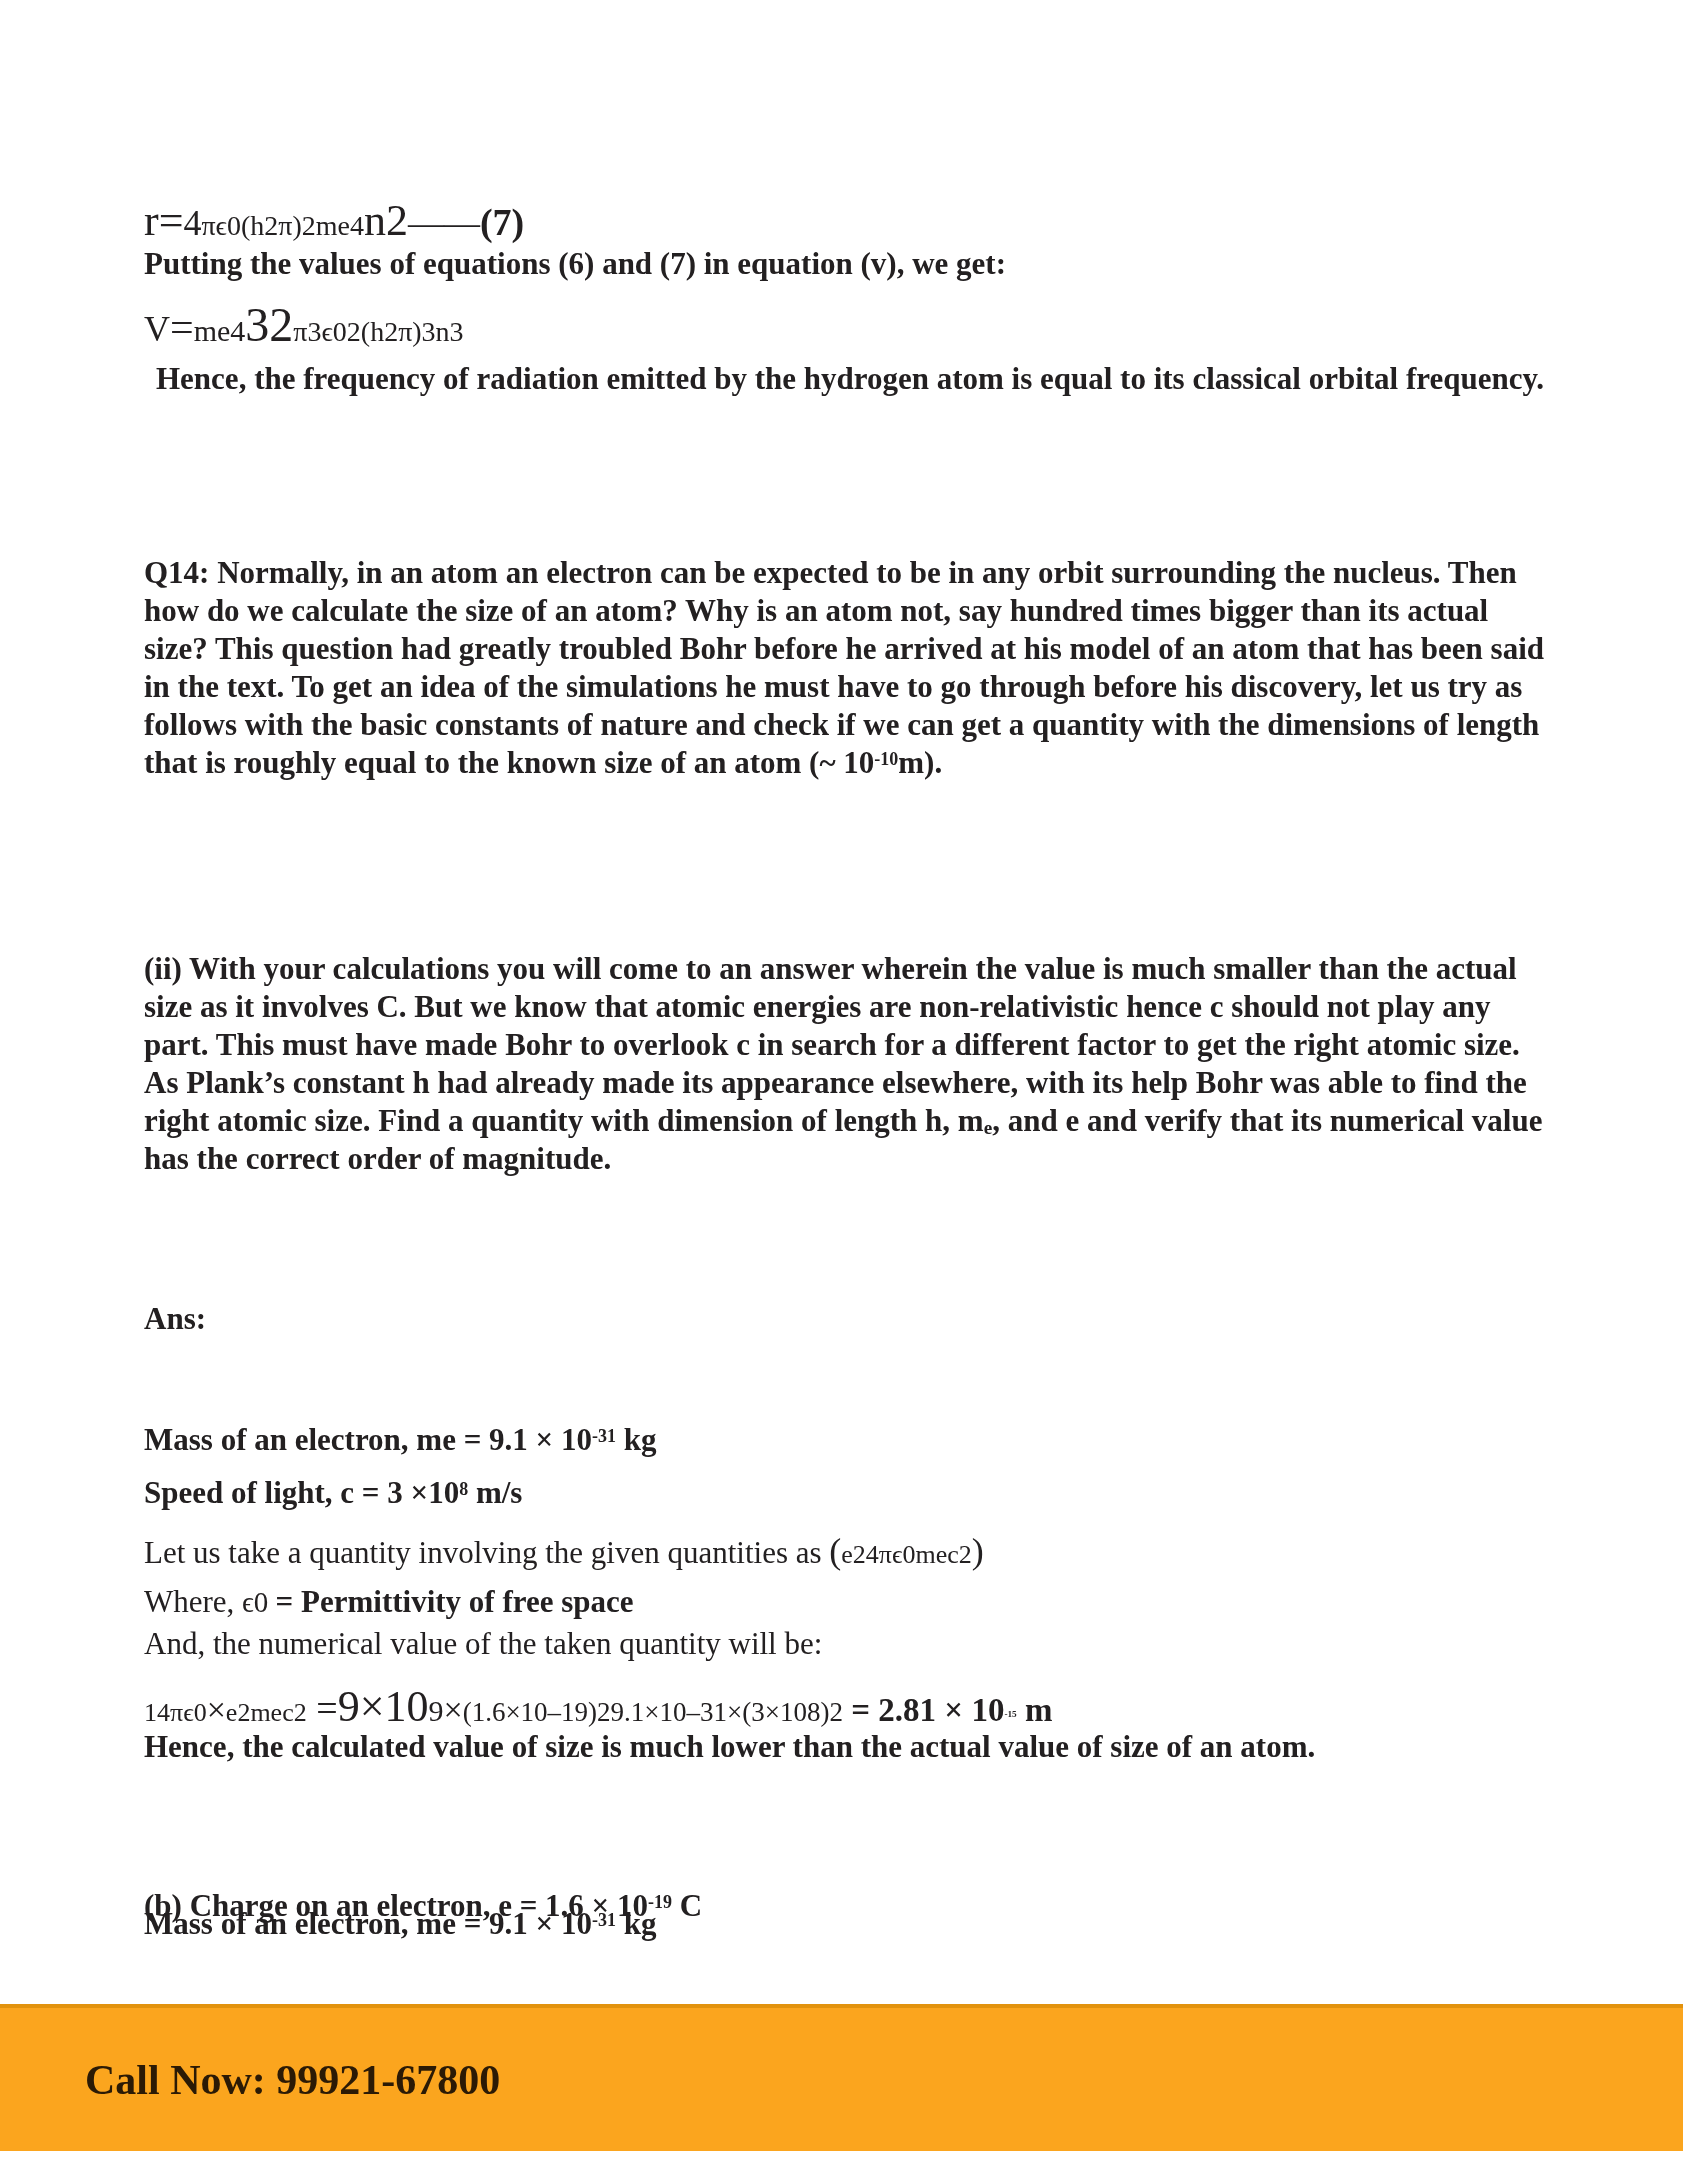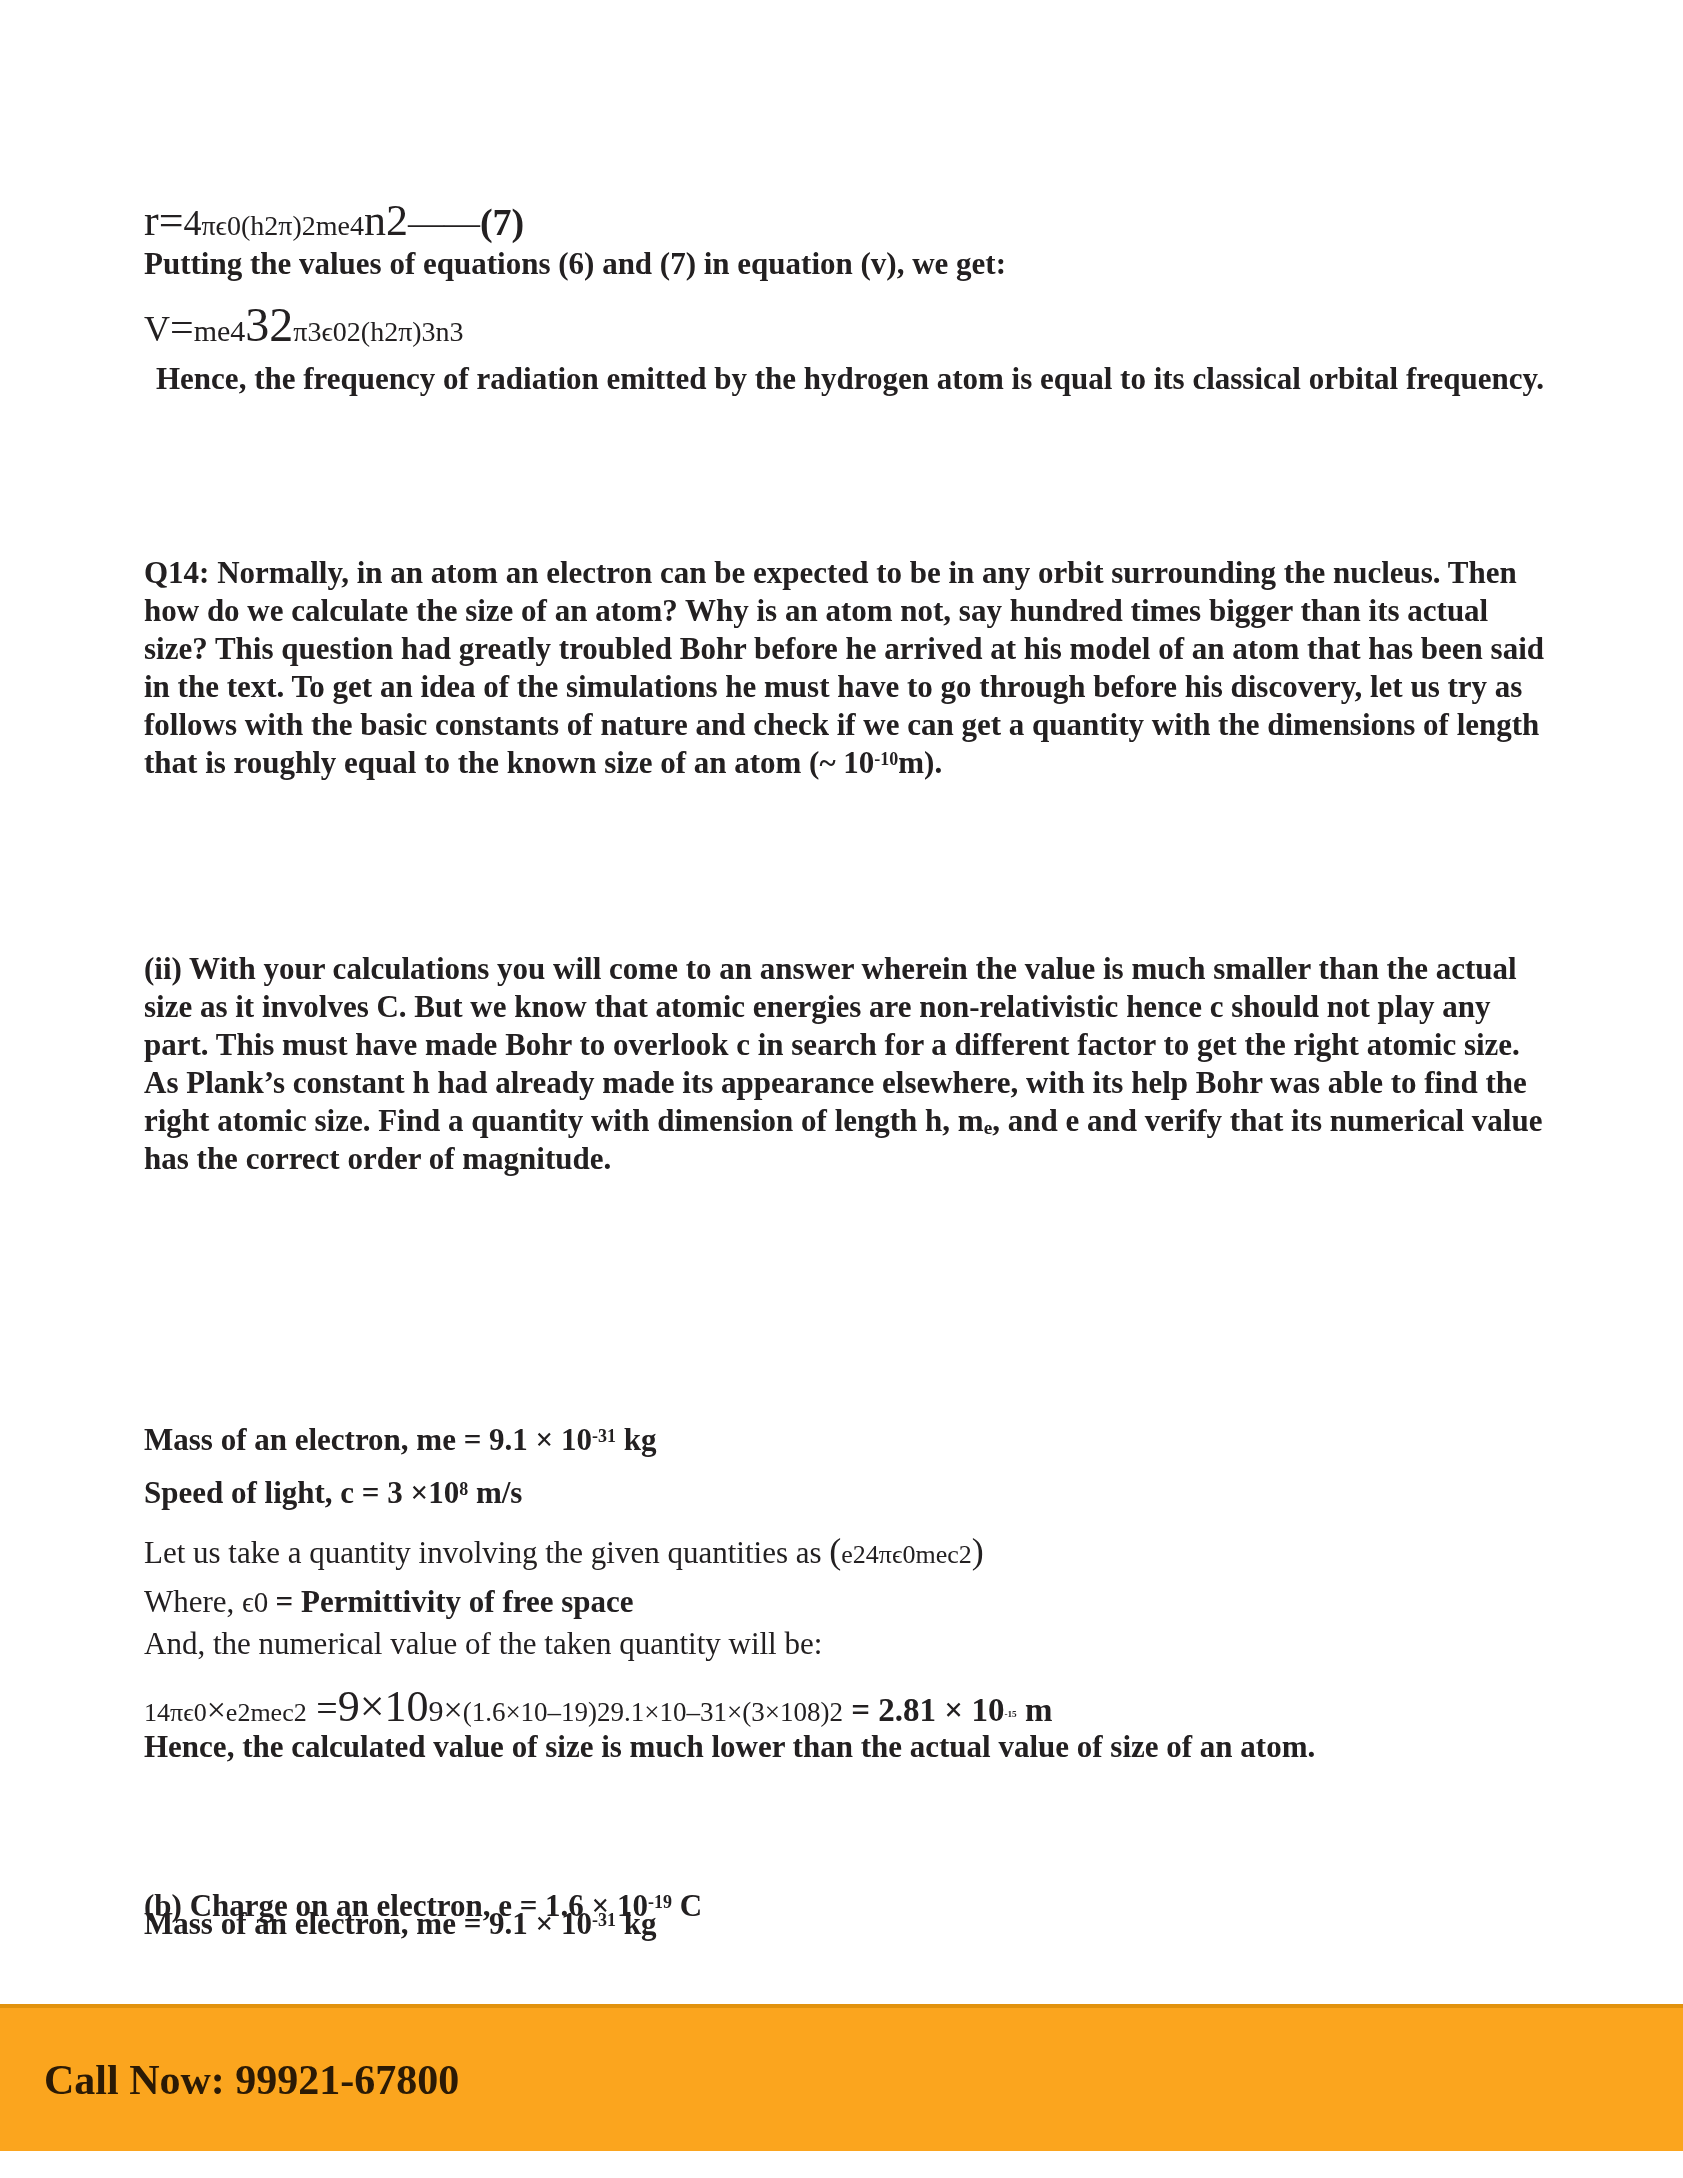--- a/index.html
+++ b/index.html
@@ -23,21 +23,21 @@
   .fs36{font-size:36px}.fs38{font-size:38px}.fs40{font-size:48px}
   .fs42{font-size:42px}.fs44{font-size:44px}
   sup{font-size:0.58em;position:relative;top:-0.45em;vertical-align:baseline;line-height:0;}
   sub{font-size:0.62em;position:relative;top:0.14em;vertical-align:baseline;line-height:0;}
   .footer{
     position:absolute;left:0;top:2004px;width:1683px;height:147px;
     box-sizing:border-box;
     background:var(--accent_orange,#FBA51E);
     border-top:4px solid var(--accent_orange_dark,#E2920D);
     display:flex;align-items:center;justify-content:space-between;
-    padding:0 119px 0 44px;
+    padding:0 119px 0 85px;
     font-weight:700;font-size:42px;
     color:var(--footer_text,#2B1A05);
   }
 </style>
 </head>
 <body>
 
 <div class="page">
 
   <div class="block formula" style="top:196px"><span class="fs44">r</span><span class="fs44">=</span><span class="fs36">4</span><span class="fs28">πϵ0(h2π)2me4</span><span class="fs44">n2</span><span class="fs36">——</span><span class="fs38 bold">(7)</span></div>
@@ -46,20 +46,21 @@
 
   <div class="block formula" style="top:300px"><span class="fs36">V</span><span class="fs42">=</span><span class="fs30">me4</span><span class="fs40">32</span><span class="fs28">π3ϵ02(h2π)3n3</span></div>
 
   <p class="block bp" style="top:348px;margin:12px">Hence, the frequency of radiation emitted by the hydrogen atom is equal to its classical orbital frequency.</p>
 
   <p class="block bp" style="top:554px;margin:0"><span>Q14: Normally, in an atom an electron can be expected to be in any orbit surrounding the nucleus. Then how do we calculate the size of an atom? Why is an atom not, say hundred times bigger than its actual size? This question had greatly troubled Bohr before he arrived at his model of an atom that has been said in the text. To get an idea of the simulations he must have to go through before his discovery, let us try as follows with the basic constants of nature and check if we can get a quantity with the dimensions of length that is roughly equal to the known size of an atom (~ 10</span><sup>-10</sup><span>m).</span></p>
 
 
   <p class="block bp" style="top:950px;margin:0"><span>(ii) With your calculations you will come to an answer wherein the value is much smaller than the actual size as it involves C. But we know that atomic energies are non-relativistic hence c should not play any part. This must have made Bohr to overlook c in search for a different factor to get the right atomic size. As Plank’s constant h had already made its appearance elsewhere, with its help Bohr was able to find the right atomic size. Find a quantity with dimension of length h, m</span><sub>e</sub><span>, and e and verify that its numerical value has the correct order of magnitude.</span></p>
 
+  <p class="block bp" style="top:1300px;margin:0">Ans:</p>
 
 
   <p class="block bp" style="top:1421px;margin:0"><span>Mass of an electron, me = 9.1 × 10</span><sup>-31</sup><span> kg</span></p>
 
   <p class="block bp" style="top:1474px;margin:0"><span>Speed of light, c = 3 ×10</span><sup>8</sup><span> m/s</span></p>
 
   <div class="block formula" style="top:1530px;line-height:42px"><span class="rp">Let us take a quantity involving the given quantities as </span><span class="fs36">(</span><span class="fs26">e24πϵ0mec2</span><span class="fs36">)</span></div>
 
   <div class="block formula" style="top:1582px;line-height:40px"><span class="rp">Where, </span><span class="fs29">ϵ0 </span><span class="fs31 bold">= Permittivity of free space</span></div>
 

